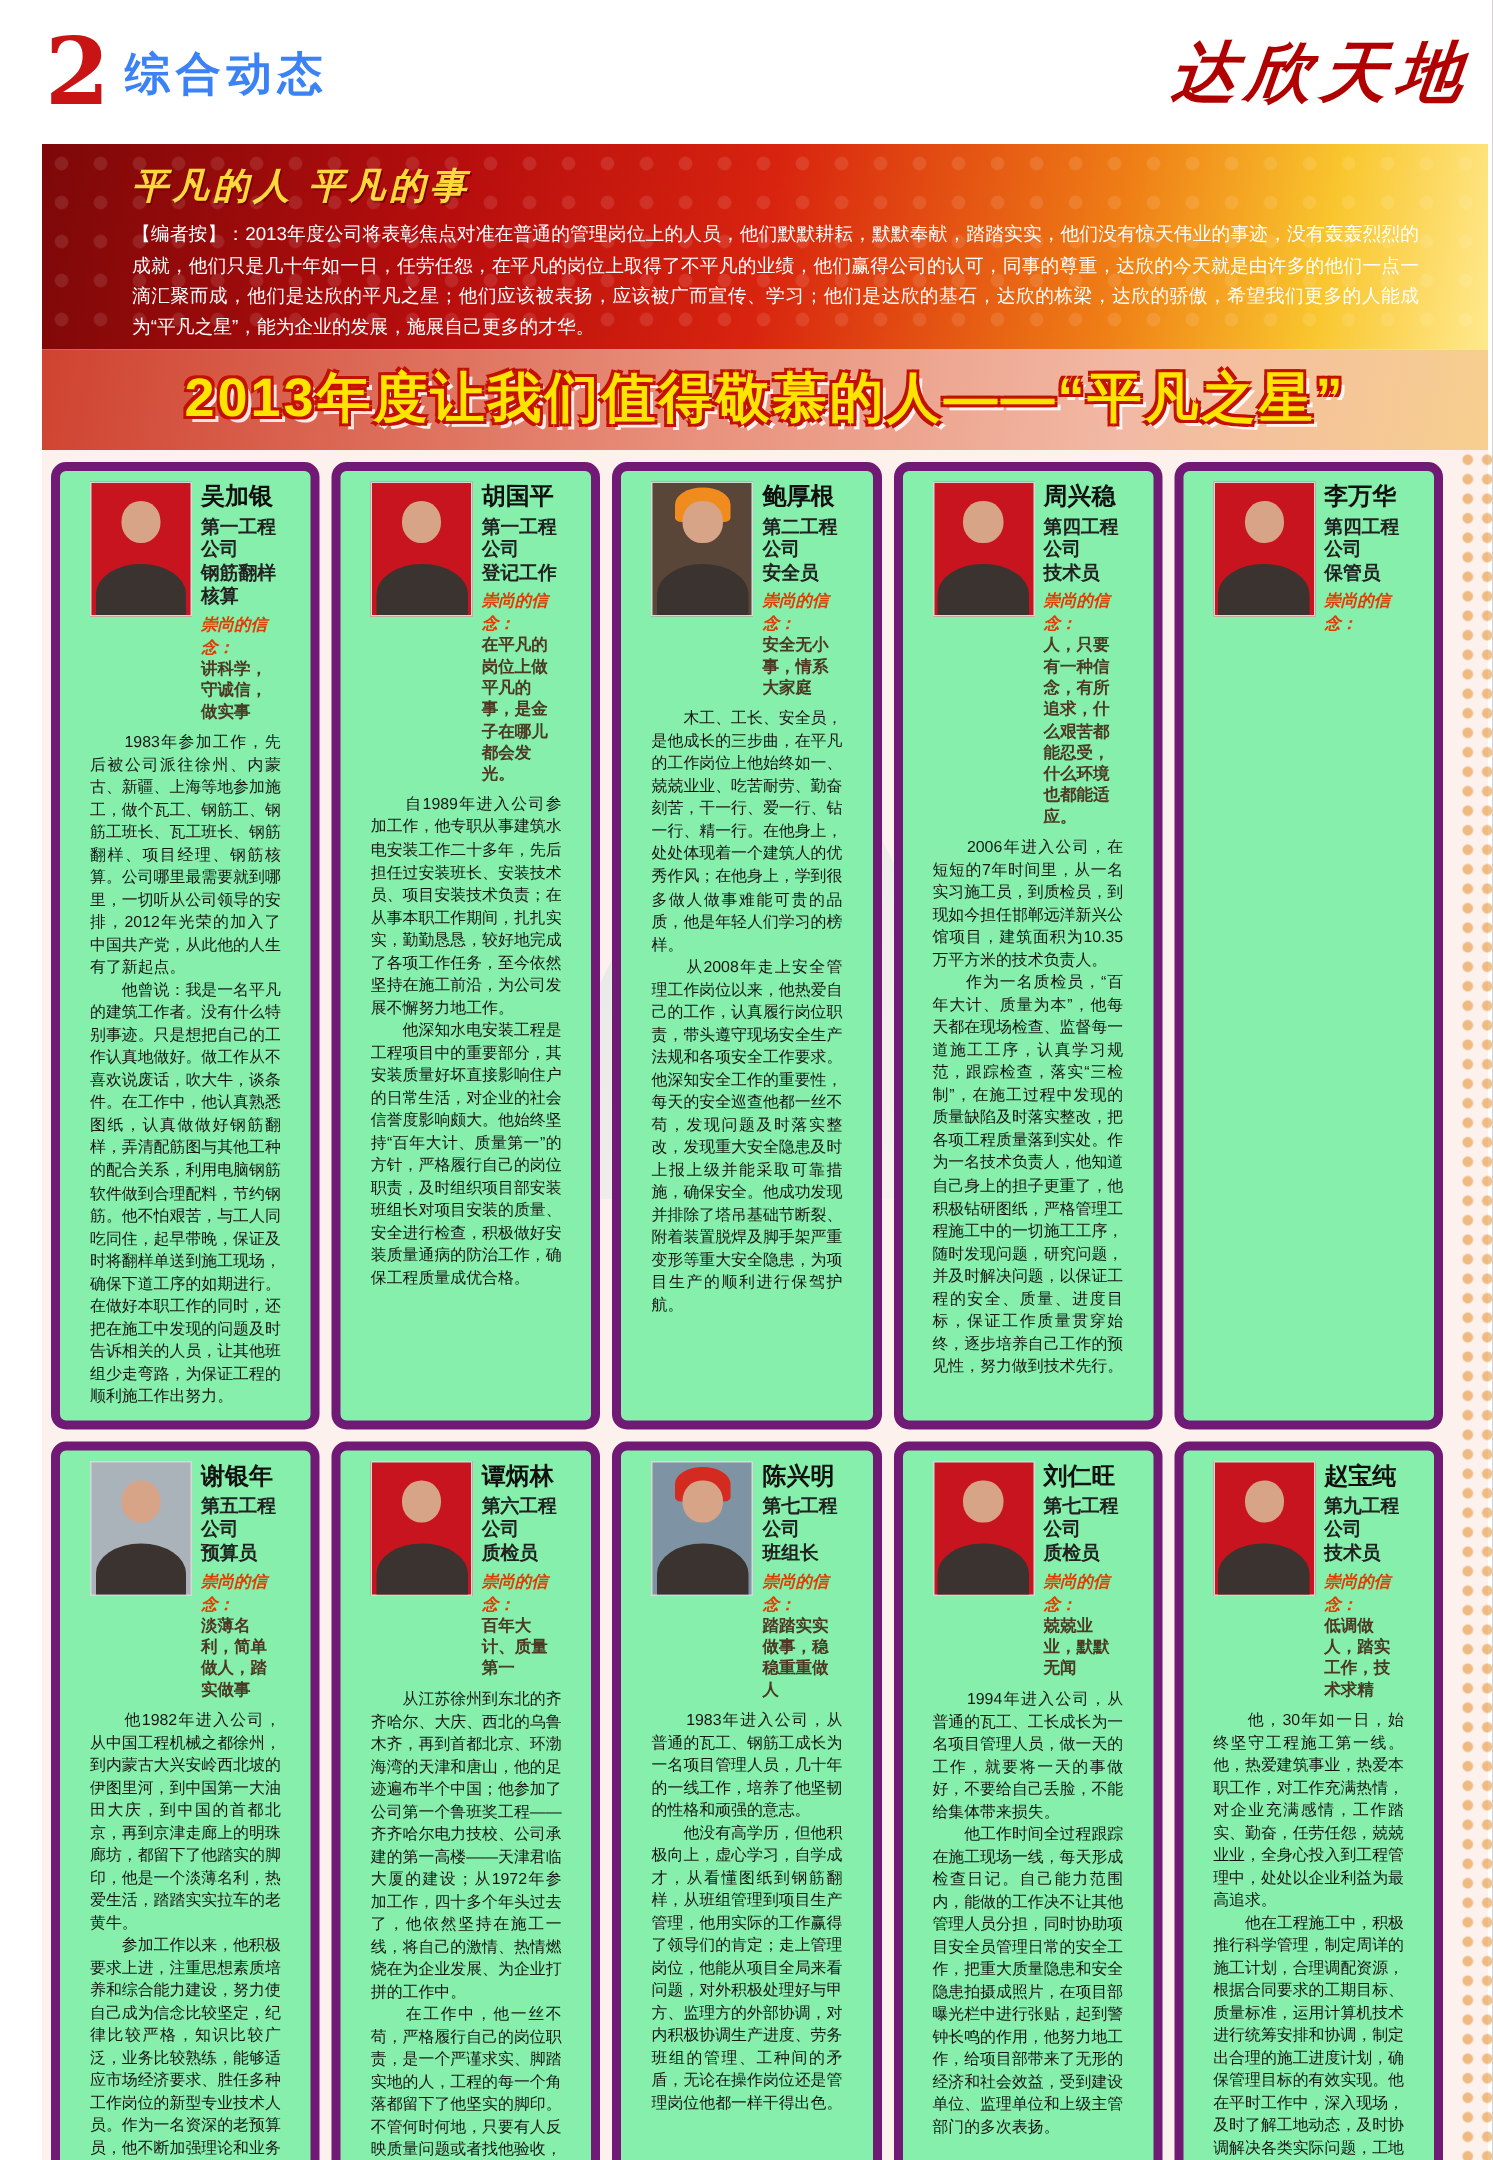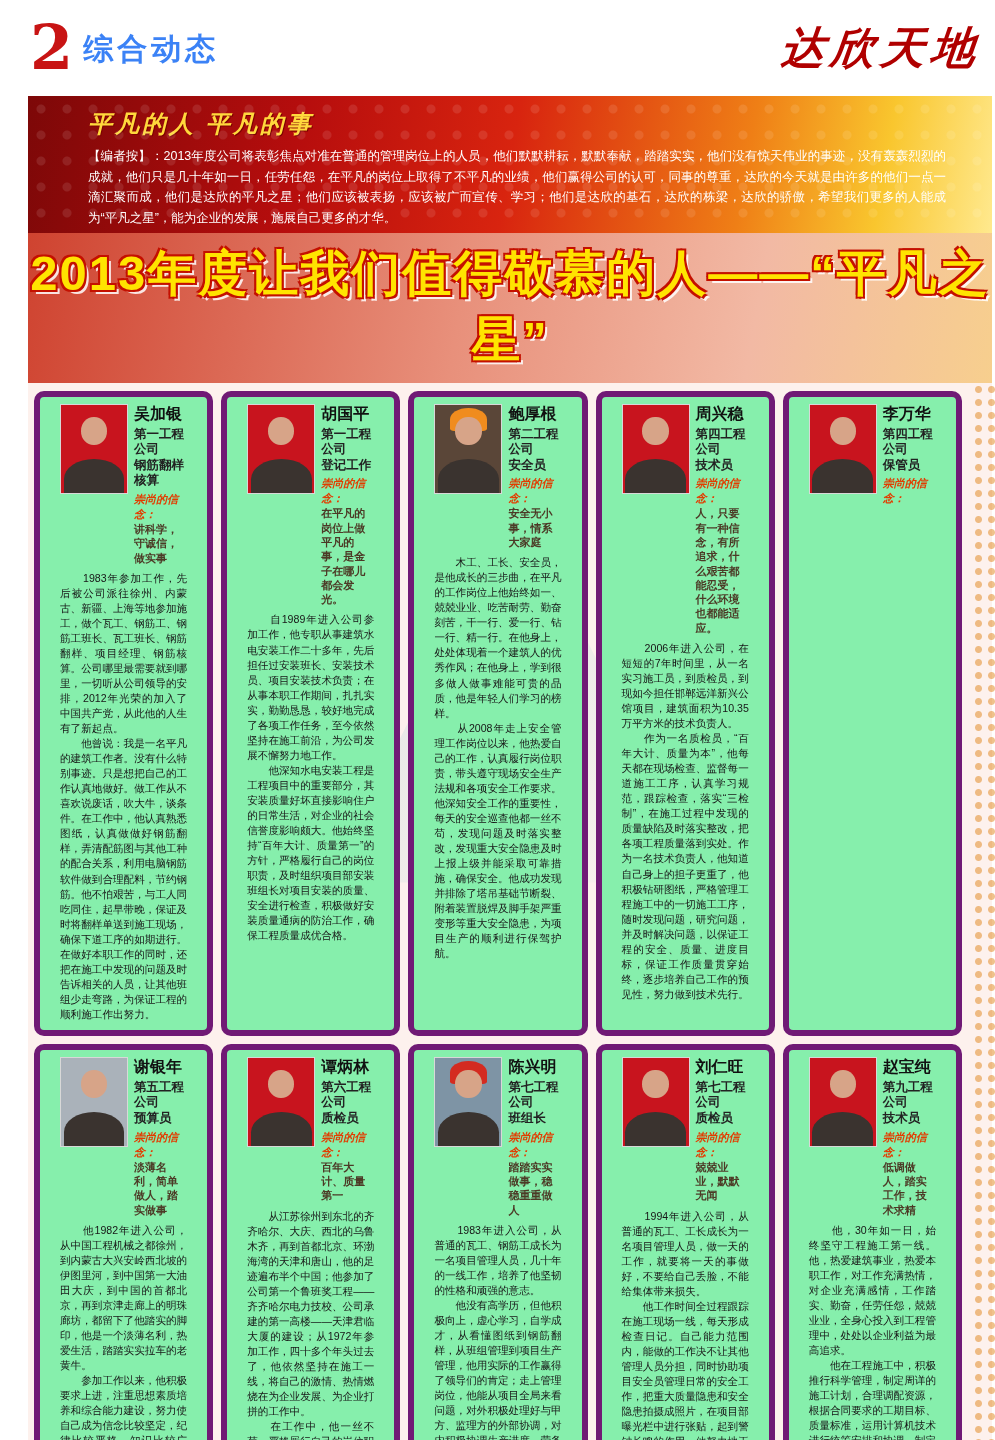--- a/index.html
+++ b/index.html
@@ -11,21 +11,21 @@
   .section{color:#3b82f6;font-size:30px;font-weight:bold;letter-spacing:4px;padding-bottom:6px;}
   .masthead{color:#b00000;font-size:44px;font-weight:bold;font-style:italic;font-family:"DejaVu Serif",serif;letter-spacing:6px;transform:skewX(-6deg);}
   .issue{background:#8f8f8f;color:#fff;font-size:15px;padding:7px 12px;border-radius:2px;}
   
   .poster{margin:0 3px 0 28px;}
   
   .banner{position:relative;background:linear-gradient(100deg,#7d0808 0%,#b60d0d 28%,#d8240f 50%,#ef7f16 74%,#f9c62e 88%,#ffe98e 100%);padding:10px 46px 4px 60px;box-sizing:border-box;}
   .banner:after{content:"";position:absolute;inset:0;background-image:radial-gradient(circle,rgba(255,255,255,.10) 4px,transparent 5px);background-size:26px 26px;pointer-events:none;}
   .slogan{color:#ffd83c;font-size:24px;font-weight:bold;font-style:italic;letter-spacing:3px;text-shadow:1px 1px 0 #7d0000;margin:2px 0 6px;}
   .editorial{color:#fff;font-size:12.5px;line-height:1.65;text-align:justify;margin:0;}
-  .headline{position:relative;text-align:center;font-size:49px;font-weight:bold;letter-spacing:2px;color:#ffe400;padding:8px 0 10px;
+  .headline{position:relative;text-align:center;font-size:36px;font-weight:bold;letter-spacing:2px;color:#ffe400;padding:8px 0 10px;
     text-shadow:-2px -2px 0 #c41000,2px -2px 0 #c41000,-2px 2px 0 #c41000,2px 2px 0 #c41000,4px 4px 0 rgba(255,255,255,.85);}
   .headline.h1{background:linear-gradient(100deg,#cf4330 0%,#e8907b 45%,#f2b9a4 75%,#f7cf8e 100%);}
   .headline.h2{background:linear-gradient(100deg,#f3cdc4 0%,#f6d8cf 55%,#efb9ad 100%);font-size:32px;margin-left:32px;}
   
   .stars{position:relative;background:#fdf1ed;padding:8px 6px;}
   .stars:before{content:"";position:absolute;left:300px;top:120px;width:380px;height:380px;background:linear-gradient(135deg,rgba(140,200,205,.28),rgba(220,240,240,.05));clip-path:polygon(50% 0,100% 100%,0 100%);}
   .stars:after{content:"";position:absolute;right:-6px;top:0;bottom:0;width:26px;background:linear-gradient(#f6b21e,#f9d24b);background-image:radial-gradient(circle,rgba(220,120,0,.45) 3px,transparent 4px);background-size:13px 13px;}
   .grid5{position:relative;display:grid;grid-template-columns:repeat(5,1fr);gap:8px;margin-bottom:8px;z-index:1;margin-right:24px;}
   .card{background:#86efac;border:6px solid #701a75;border-radius:10px;padding:7px 20px 8px;box-sizing:border-box;}
   .card-head{display:flex;gap:6px;}

